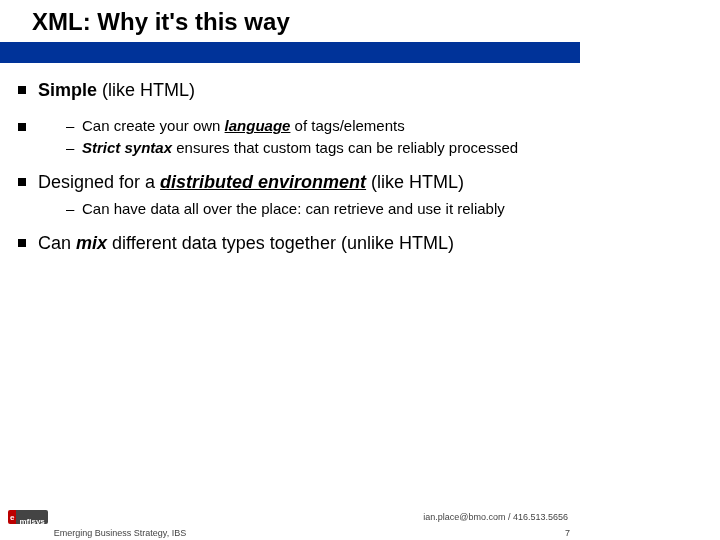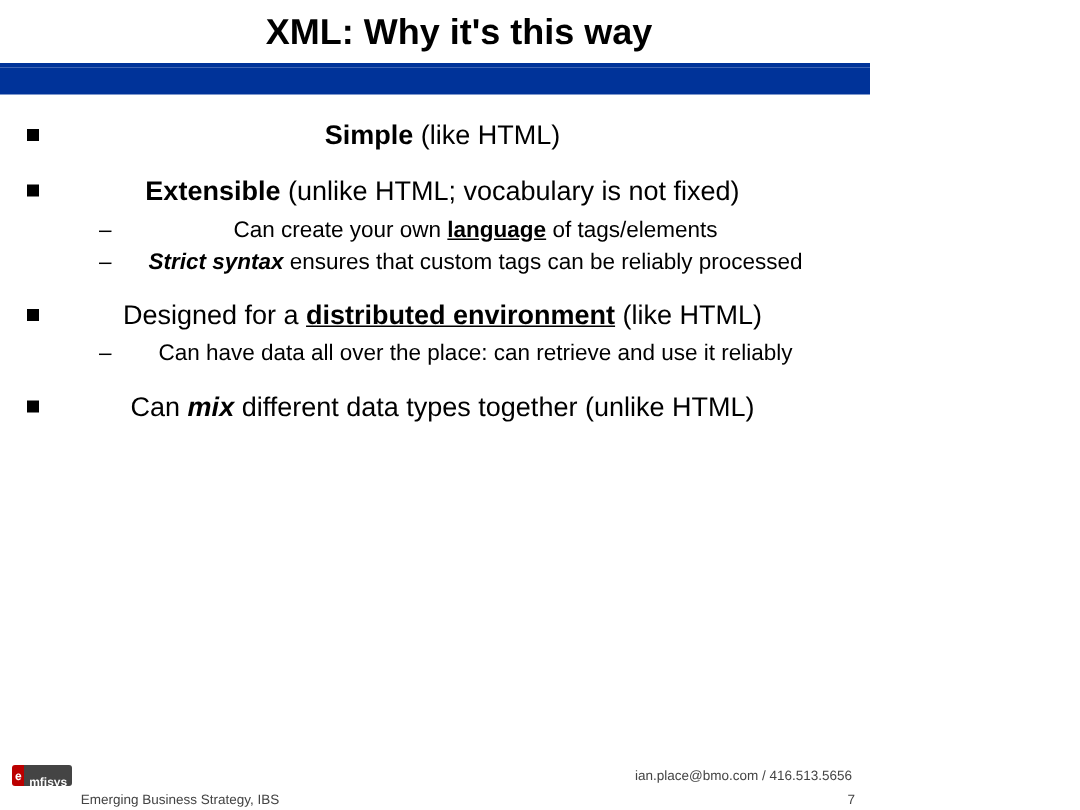--- a/index.html
+++ b/index.html
@@ -10,21 +10,20 @@
     font-family: Arial, Helvetica, sans-serif;
     background: #fff;
     color: #000;
     overflow: hidden;
   }
   .slide {
     position: relative;
     width: 580px;
     height: 540px;
     box-sizing: border-box;
-    text-align: center;
   }
   .title-block {
     padding: 8px 0 6px 32px;
     border-bottom: 3px solid #003399;
   }
   .title-text {
     font-size: 24px;
     font-weight: bold;
     font-family: Verdana, Arial, sans-serif;
   }
@@ -102,37 +101,37 @@
   .footer-left { flex: 0 0 auto; margin-top: 32px; }
   .footer-right { margin-left: auto; }
   .page-num {
     position: absolute;
     right: 10px;
     bottom: 2px;
     font-size: 9px;
     color: #444;
   }
   b { font-weight: bold; }
-  u { text-decoration: underline; }
+  u { text-decoration: underline; font-style: italic; }
   i { font-style: italic; }
 </style>
 </head>
 <body>
 
 <div class="slide">
 
   <div class="title-block">
     <div class="title-text">XML: Why it's this way</div>
   </div>
   <div class="blue-bar"></div>
 
   <div class="content">
     <ul class="main" id="main-list">
         <li><span><b>Simple</b> (like HTML)</span></li>
-        <li><span><b>Extensible</b> (unlike HTML; vocabulary is not fixed)</span><ul class="sub">
+        <li><ul class="sub">
             <li>Can create your own <b><u>language</u></b> of tags/elements</li>
             <li><b><i>Strict syntax</i></b> ensures that custom tags can be reliably processed</li>
           </ul></li>
         <li><span>Designed for a <b><u>distributed environment</u></b>  (like HTML)</span><ul class="sub">
             <li>Can have data all over the place: can retrieve and use it reliably</li>
           </ul></li>
         <li><span>Can <b><i>mix</i></b>  different data types together  (unlike HTML)</span></li>
       </ul>
   </div>
 

